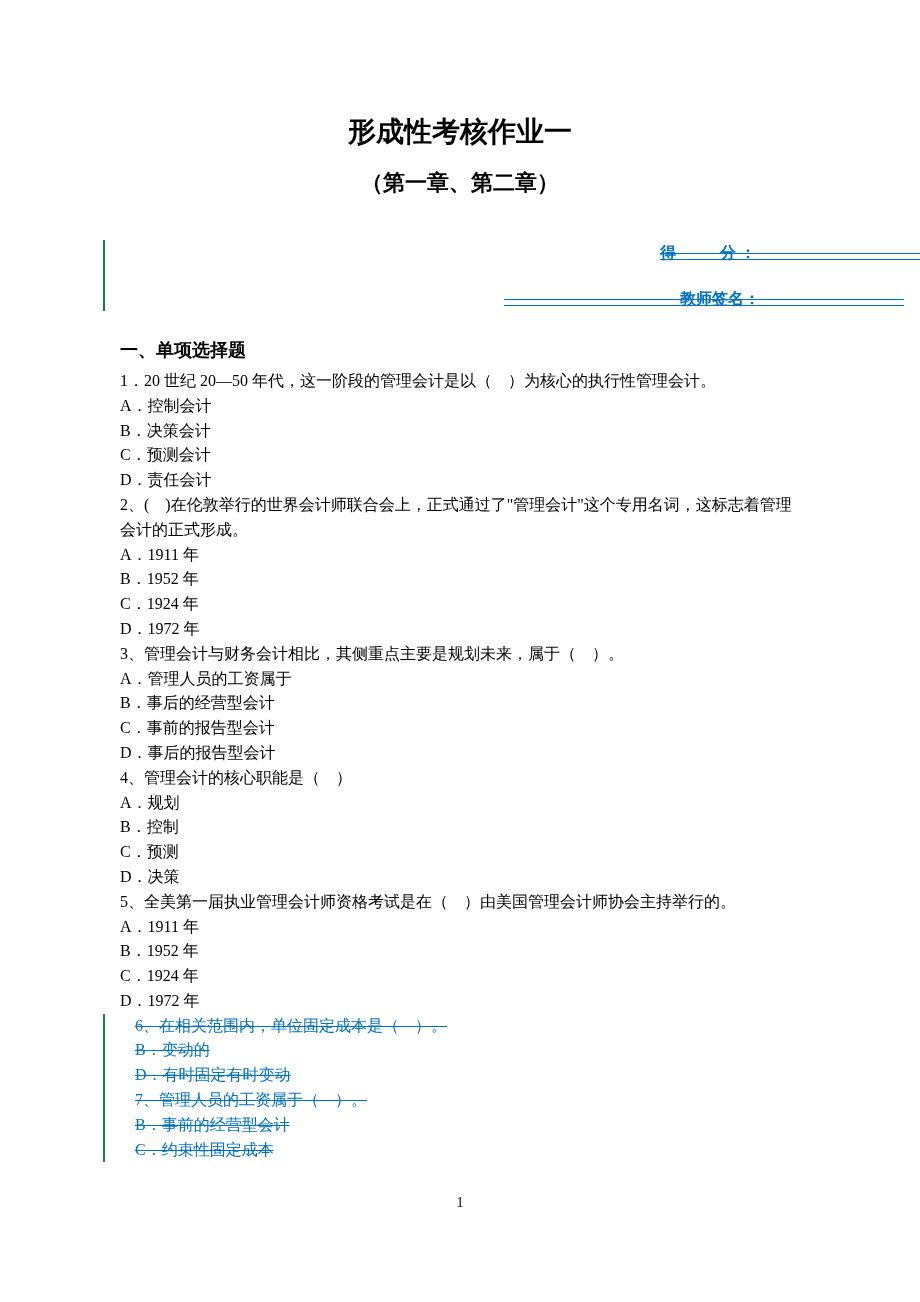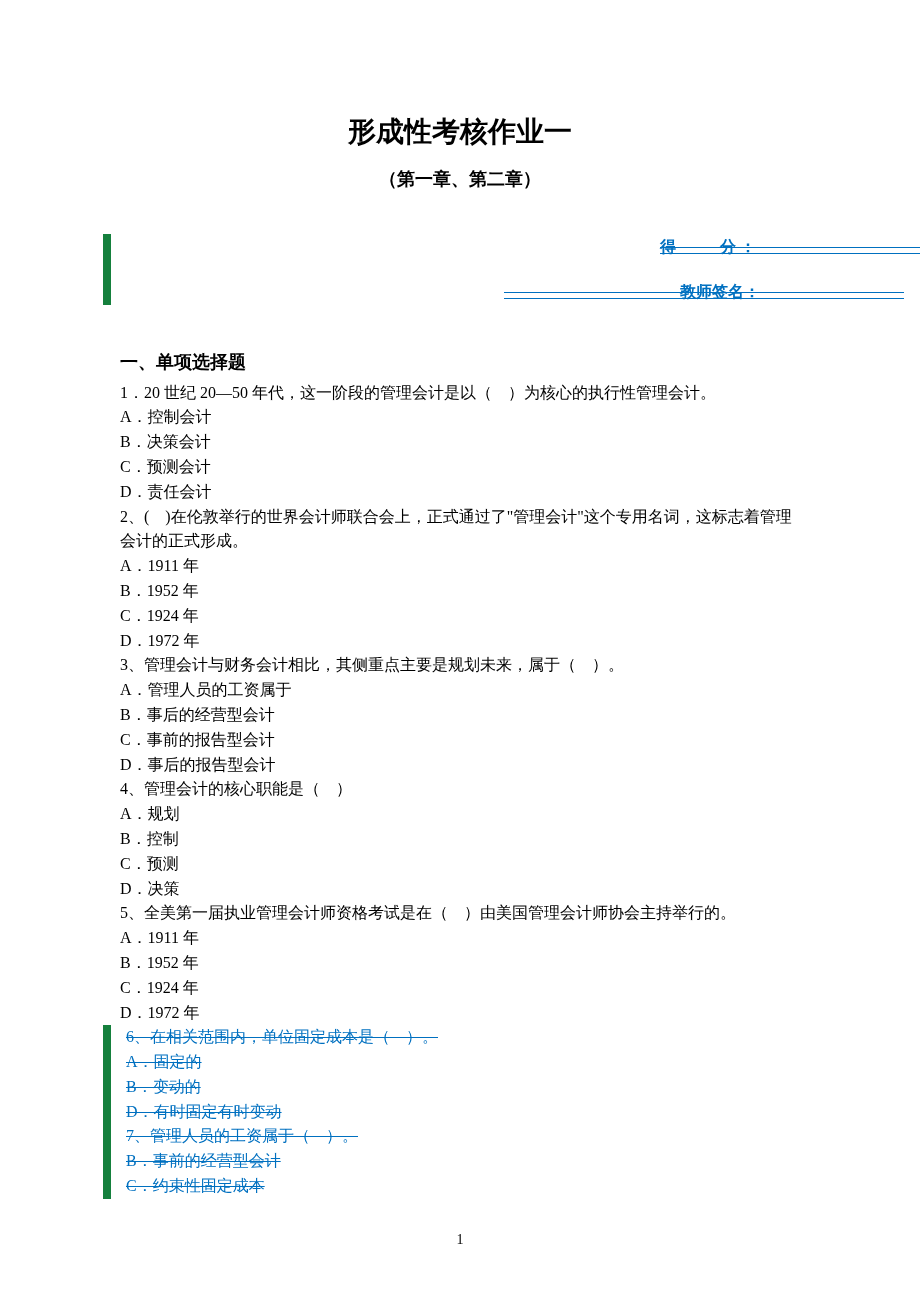--- a/index.html
+++ b/index.html
@@ -18,48 +18,48 @@
     }
     .title {
       text-align: center;
       font-size: 28px;
       font-weight: bold;
       font-family: "SimHei", sans-serif;
       margin-bottom: 10px;
     }
     .subtitle {
       text-align: center;
-      font-size: 18px;
+      font-size: 22px;
       font-weight: bold;
       font-family: "SimHei", sans-serif;
       margin-bottom: 40px;
     }
     .edit-bar {
-      border-left: 8px solid #15803d;
-      padding-left: 15px;
+      border-left: 2px solid #15803d;
+      padding-left: 30px;
       margin-left: -17px;
     }
     .score-line {
       text-align: right;
       color: #0070c0;
       font-weight: bold;
       text-decoration: line-through underline;
       text-decoration-color: #0070c0;
       margin-bottom: 20px;
       padding-right: 40px;
       font-family: "SimHei", sans-serif;
       letter-spacing: 4px;
     }
     .teacher-line {
       text-align: right;
       color: #0070c0;
       font-weight: bold;
       text-decoration: line-through underline;
       text-decoration-color: #0070c0;
-      margin-bottom: 43px;
+      margin-bottom: 25px;
       padding-right: 40px;
       font-family: "SimHei", sans-serif;
     }
     .section-title {
       font-family: "SimHei", sans-serif;
       font-size: 18px;
       font-weight: bold;
       margin-bottom: 4px;
     }
     .qline {
@@ -116,21 +116,20 @@
 <div class="qline">D．决策</div>
 
 <div class="qline">5、全美第一届执业管理会计师资格考试是在（　）由美国管理会计师协会主持举行的。</div>
 <div class="qline">A．1911 年</div>
 <div class="qline">B．1952 年</div>
 <div class="qline">C．1924 年</div>
 <div class="qline">D．1972 年</div>
 
 <div class="edit-bar">
   <div class="qline strikeblue">6、在相关范围内，单位固定成本是（　）。</div>
-  <div class="qline strikeblue">A．固定的</div>
   <div class="qline strikeblue">B．变动的</div>
   <div class="qline strikeblue">D．有时固定有时变动</div>
   <div class="qline strikeblue">7、管理人员的工资属于（　）。</div>
   <div class="qline strikeblue">B．事前的经营型会计</div>
   <div class="qline strikeblue">C．约束性固定成本</div>
 </div>
 
 <div class="page-num">1</div>
 
 </body></html>

